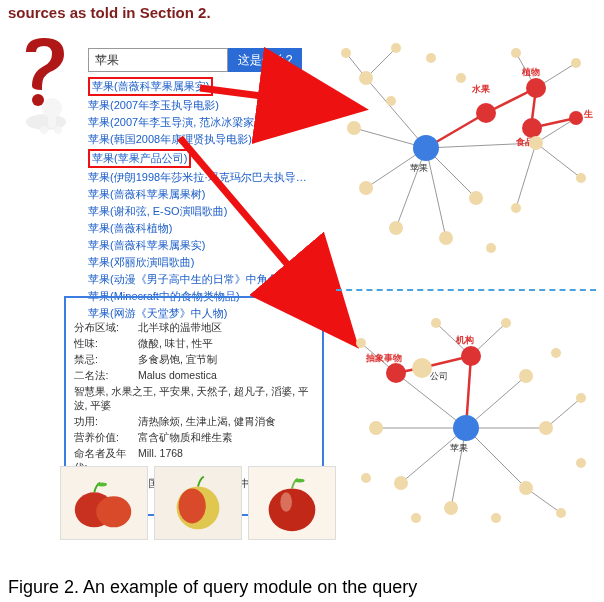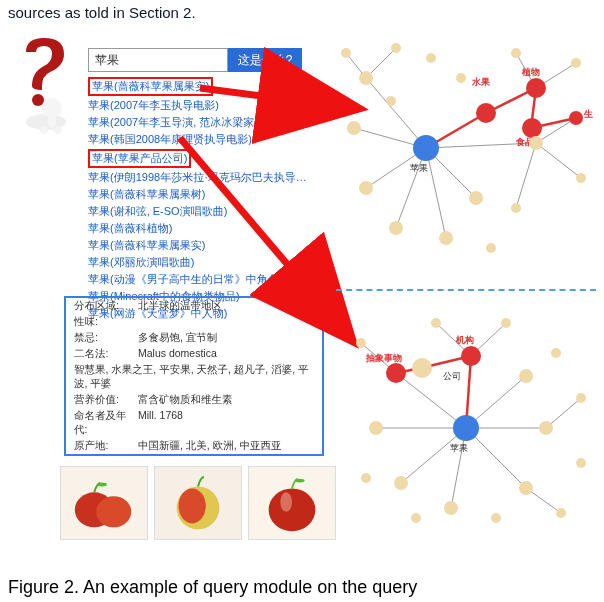--- a/index.html
+++ b/index.html
@@ -1,27 +1,27 @@
 <!DOCTYPE html>
 <html><head>
 <meta charset="utf-8">
 <style>
   * { margin: 0; padding: 0; box-sizing: border-box; }
   body { width: 604px; height: 602px; font-family: Arial, "Microsoft YaHei", sans-serif; background: #fff; overflow: hidden; position: relative; }
-  .top-text { position: absolute; top: 4px; left: 8px; font-size: 15px; color: #0f172a; }
+  .top-text { position: absolute; top: 4px; left: 8px; font-size: 15px; color: #7f1d1d; font-weight: bold; }
   .fig-wrap { position: absolute; top: 28px; left: 0; width: 604px; height: 534px; }
   .qmark { position: absolute; top: 6px; left: 8px; width: 70px; height: 100px; }
   .qmark svg { width: 100%; height: 100%; }
   .search-row { position: absolute; top: 20px; left: 88px; display: flex; align-items: center; }
   .search-input { width: 140px; height: 24px; border: 1px solid #999; font-size: 12px; padding: 0 6px; color: #333; }
   .search-btn { width: 74px; height: 24px; background: #2a6bd6; color: #fff; font-size: 12px; display: flex; align-items: center; justify-content: center; border: none; }
   .results { position: absolute; top: 48px; left: 88px; width: 220px; }
   .result-item { font-size: 11px; color: #1a5dc8; padding: 1px 0; line-height: 15px; white-space: nowrap; overflow: hidden; text-overflow: ellipsis; }
   .highlight-red { border: 2px solid #e11; padding: 0 2px; display: inline-block; }
-  .info-box { position: absolute; top: 268px; left: 64px; width: 260px; border: 2px solid #3b7de0; padding: 0 8px; font-size: 10.5px; }
+  .info-box { position: absolute; top: 268px; left: 64px; width: 260px; border: 2px solid #3b7de0; padding: 22px 8px; font-size: 10.5px; }
   .info-row { display: flex; margin-bottom: 2px; line-height: 14px; }
   .info-label { width: 64px; color: #333; flex-shrink: 0; }
   .info-value { color: #333; flex: 1; }
   .apples { position: absolute; top: 438px; left: 60px; display: flex; gap: 6px; }
   .apple-img { width: 88px; height: 74px; background: #f4ede4; border: 1px solid #ddd; position: relative; overflow: hidden; }
   .apple-img svg { width: 100%; height: 100%; }
   .arrow { position: absolute; pointer-events: none; }
   .arrow svg { overflow: visible; }
   .graph { position: absolute; width: 260px; height: 250px; }
   .graph-top { top: 0px; right: 8px; }
@@ -81,31 +81,36 @@
       <div class="result-item">苹果(网游《天堂梦》中人物)</div>
     </div>
 
   <div class="info-box" id="infobox">
       <div class="info-row">
         <div class="info-label">分布区域:</div>
         <div class="info-value">北半球的温带地区</div>
       </div>
       <div class="info-row">
         <div class="info-label">性味:</div>
+        <div class="info-value">微酸, 味甘, 性平</div>
       </div>
       <div class="info-row">
         <div class="info-label">禁忌:</div>
         <div class="info-value">多食易饱, 宜节制</div>
       </div>
       <div class="info-row">
         <div class="info-label">二名法:</div>
         <div class="info-value">Malus domestica</div>
       </div>
       <div class="info-row">
         <div class="info-value">智慧果, 水果之王, 平安果, 天然子, 超凡子, 滔婆, 平波, 平婆</div>
+      </div>
+      <div class="info-row">
+        <div class="info-label">功用:</div>
+        <div class="info-value">清热除烦, 生津止渴, 健胃消食</div>
       </div>
       <div class="info-row">
         <div class="info-label">营养价值:</div>
         <div class="info-value">富含矿物质和维生素</div>
       </div>
       <div class="info-row">
         <div class="info-label">命名者及年代:</div>
         <div class="info-value">Mill. 1768</div>
       </div>
       <div class="info-row">
@@ -189,21 +194,21 @@
       <g stroke="#d33" stroke-width="2.5">
         <line x1="90" y1="120" x2="150" y2="85"></line>
           <line x1="150" y1="85" x2="200" y2="60"></line>
           <line x1="200" y1="60" x2="195" y2="100"></line>
           <line x1="195" y1="100" x2="240" y2="90"></line>
       </g>
     </svg>
     <div class="node node-big blue" style="left:77px; top:107px;"></div>
     <div class="node-label" style="left:74px; top:134px;">苹果</div>
     <div class="node node-mid red" style="left:140px; top:75px;"></div>
-    <div class="node-label red-lbl" style="left:136px; top:48px;text-align:center;">水果</div>
+    <div class="node-label red-lbl" style="left:136px; top:55px;text-align:center;">水果</div>
     <div class="node node-mid red" style="left:190px; top:50px;"></div>
     <div class="node-label red-lbl" style="left:186px; top:38px;text-align:center;">植物</div>
     <div class="node node-mid red" style="left:186px; top:90px;"></div>
     <div class="node-label red-lbl" style="left:180px; top:108px;">食品</div>
     <div class="node node-sm red" style="left:233px; top:83px;"></div>
     <div class="node-label red-lbl" style="left:248px; top:80px;">生</div>
     <div class="node node-sm tan" style="left:23px; top:43px;"></div>
     <div class="node node-sm tan" style="left:11px; top:93px;"></div>
     <div class="node node-sm tan" style="left:23px; top:153px;"></div>
     <div class="node node-sm tan" style="left:53px; top:193px;"></div>
@@ -243,21 +248,21 @@
         <line x1="130" y1="130" x2="135" y2="58"></line>
           <line x1="135" y1="58" x2="85" y2="70"></line>
           <line x1="85" y1="70" x2="60" y2="75"></line>
       </g>
     </svg>
     <div class="node node-big blue" style="left:117px; top:117px;"></div>
     <div class="node-label" style="left:114px; top:144px;">苹果</div>
     <div class="node node-mid red" style="left:125px; top:48px;"></div>
     <div class="node-label red-lbl" style="left:120px; top:36px;">机构</div>
     <div class="node node-mid tan" style="left:76px; top:60px;"></div>
-    <div class="node-label" style="left:107px; top:72px;">公司</div>
+    <div class="node-label" style="left:94px; top:72px;">公司</div>
     <div class="node node-mid red" style="left:50px; top:65px;"></div>
     <div class="node-label red-lbl" style="left:30px; top:54px;">抽象事物</div>
     <div class="node node-sm tan" style="left:33px; top:123px;"></div>
     <div class="node node-sm tan" style="left:58px; top:178px;"></div>
     <div class="node node-sm tan" style="left:108px; top:203px;"></div>
     <div class="node node-sm tan" style="left:183px; top:71px;"></div>
     <div class="node node-sm tan" style="left:203px; top:123px;"></div>
     <div class="node node-sm tan" style="left:183px; top:183px;"></div>
     <div class="node node-tiny tan" style="left:95px; top:20px;"></div>
     <div class="node node-tiny tan" style="left:165px; top:20px;"></div>

